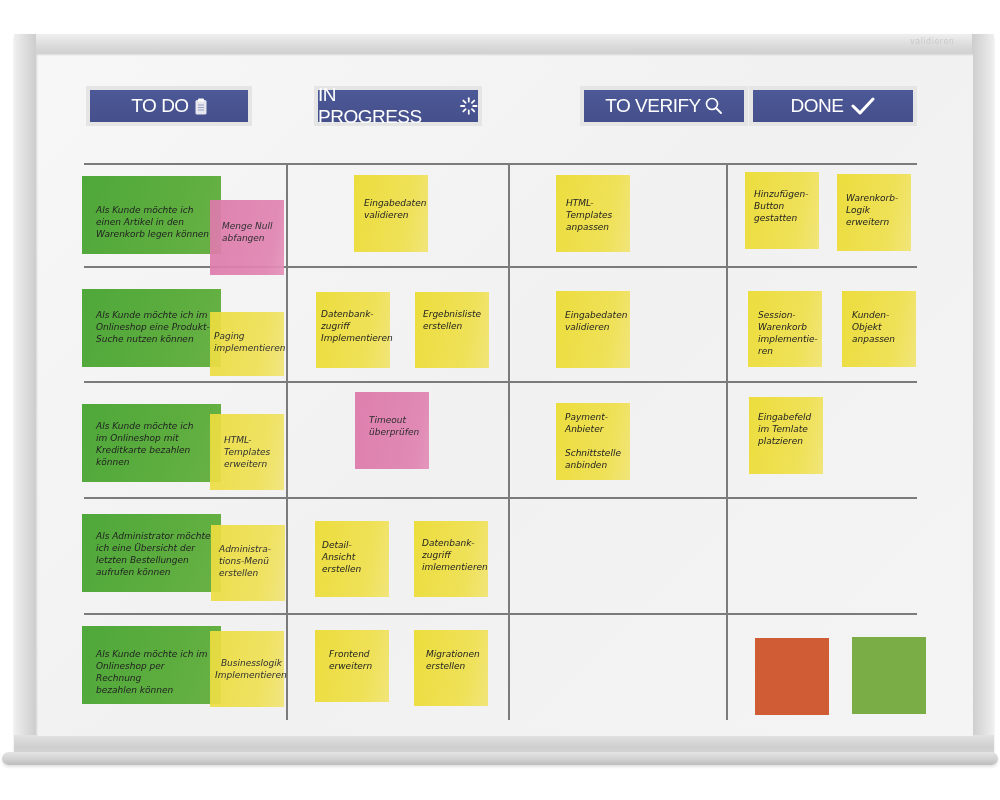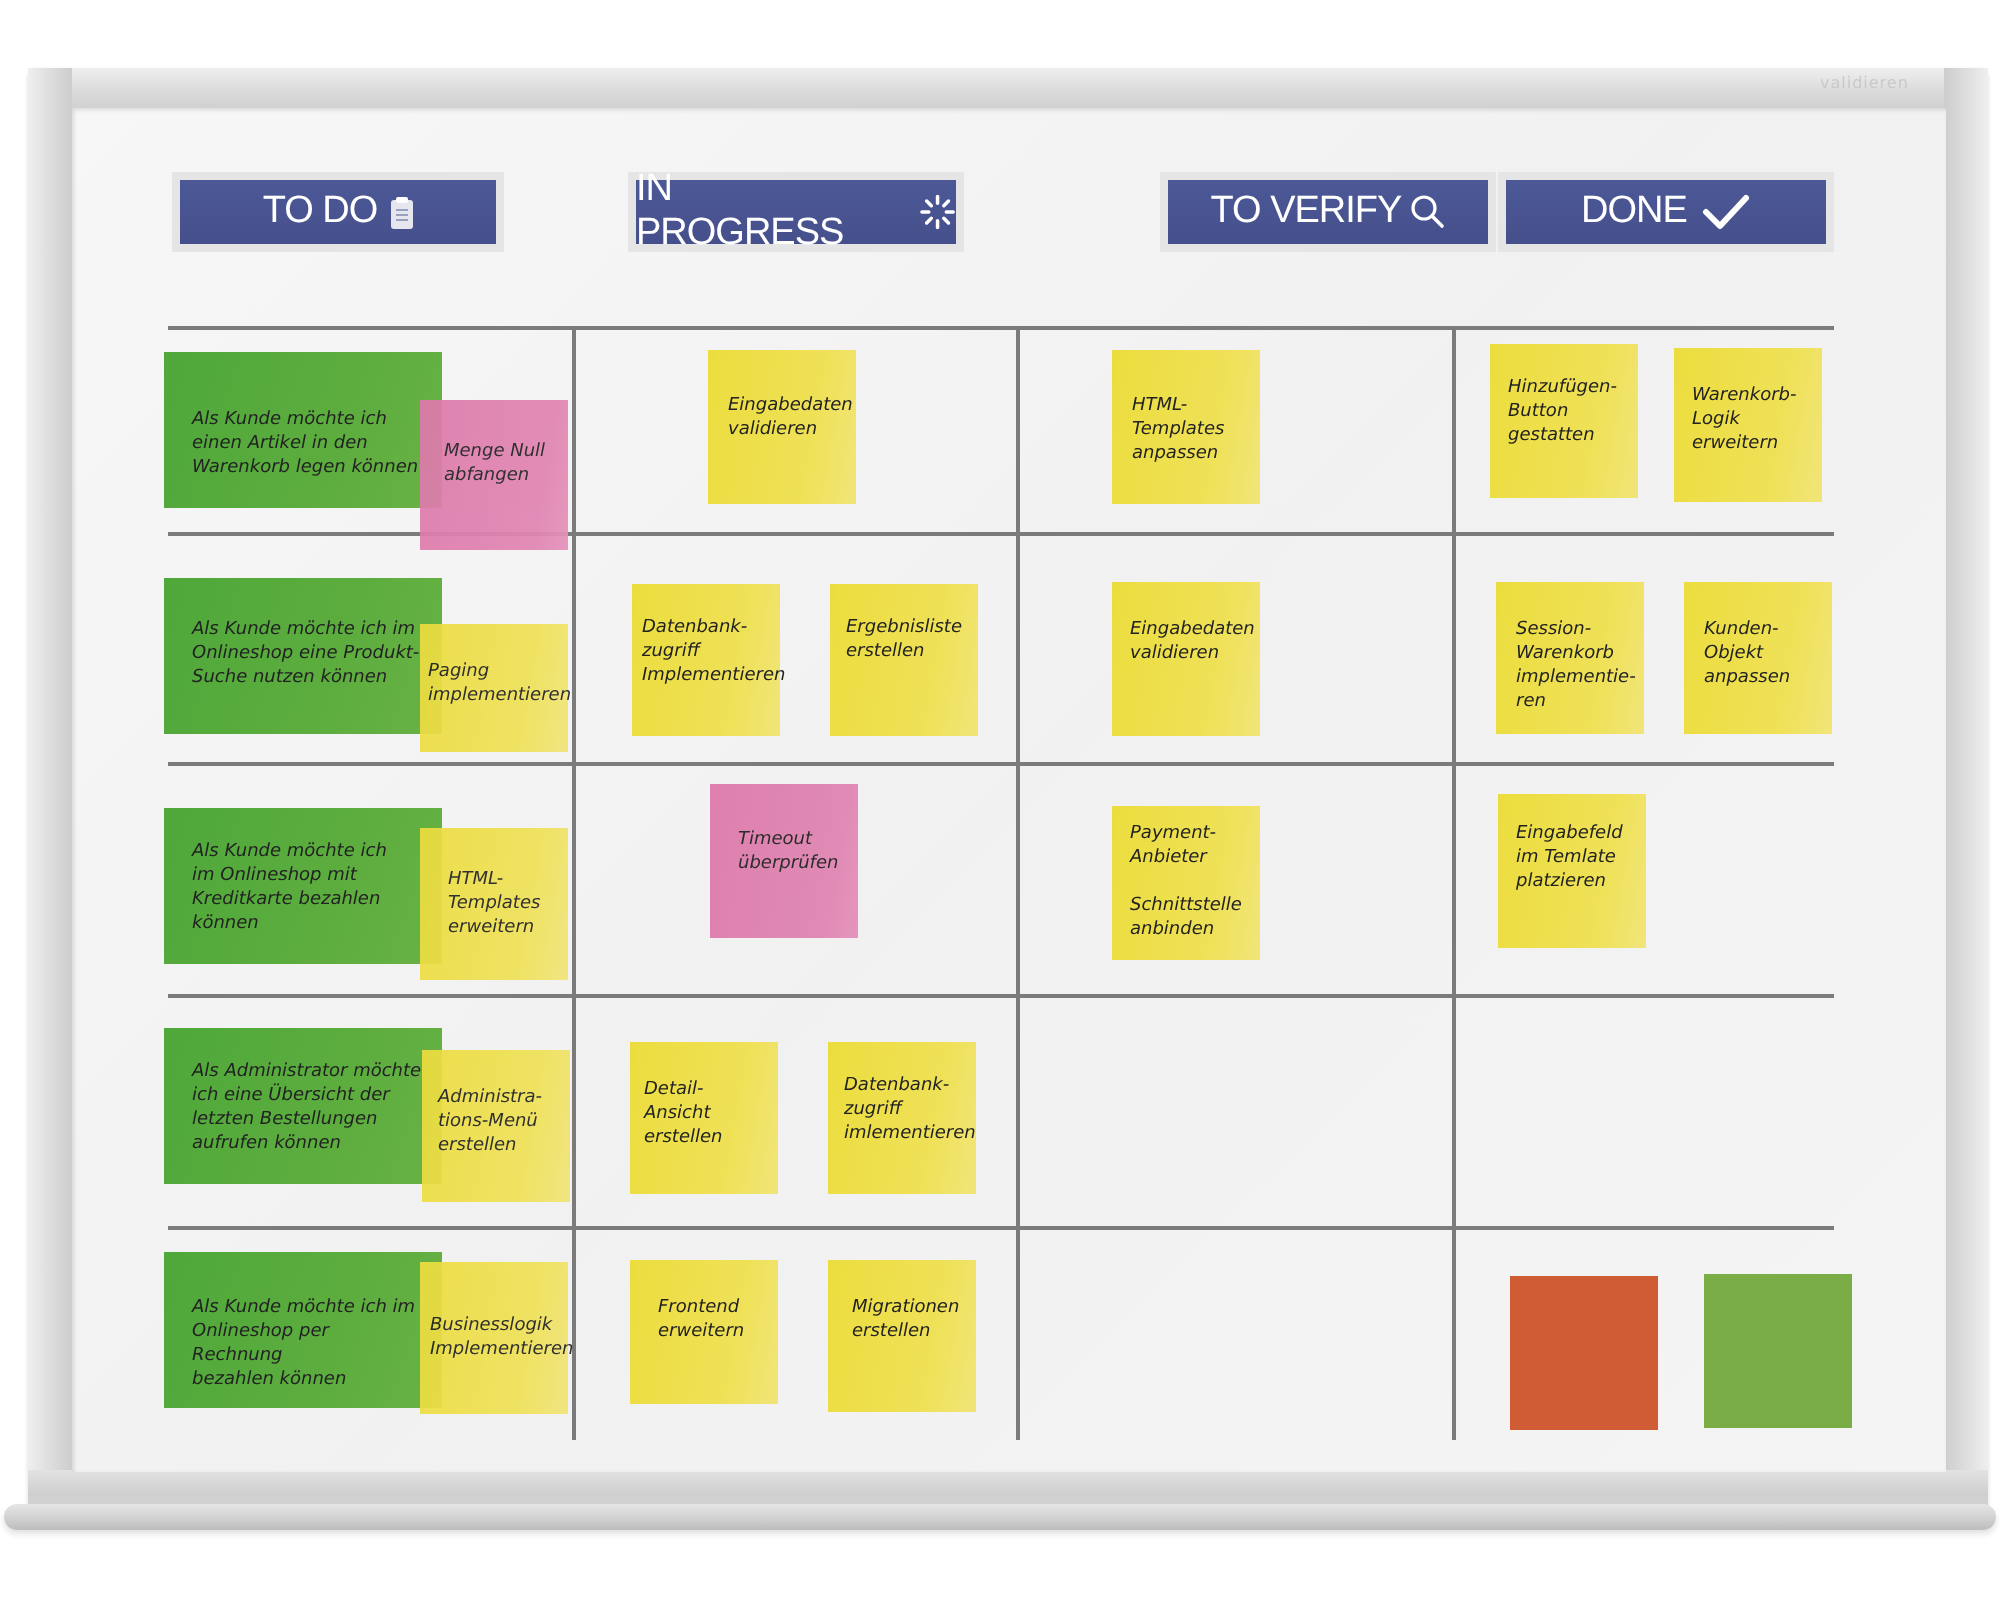--- a/index.html
+++ b/index.html
@@ -263,21 +263,21 @@
   <span>Datenbank-
 zugriff
 imlementieren</span>
 </div>
 
 <div class="note green" style="left:82px; top:626px; width:139px; height:78px; padding-top:22px;">
   <span>Als Kunde möchte ich im
 Onlineshop per Rechnung
 bezahlen können</span>
 </div>
-<div class="note yellow overlay" style="left:210px; top:631px; width:74px; height:76px; padding:26px 2px 4px 5px;">
+<div class="note yellow overlay" style="left:210px; top:631px; width:74px; height:76px; padding:26px 2px 4px 5px;text-align:right;">
   <span>Businesslogik
 Implementieren</span>
 </div>
 <div class="note yellow" style="left:315px; top:630px; width:74px; height:72px; padding-top:18px; padding-left:14px;">
   <span>Frontend
 erweitern</span>
 </div>
 <div class="note yellow" style="left:414px; top:630px; width:74px; height:76px; padding-top:18px; padding-left:12px;">
   <span>Migrationen
 erstellen</span>

